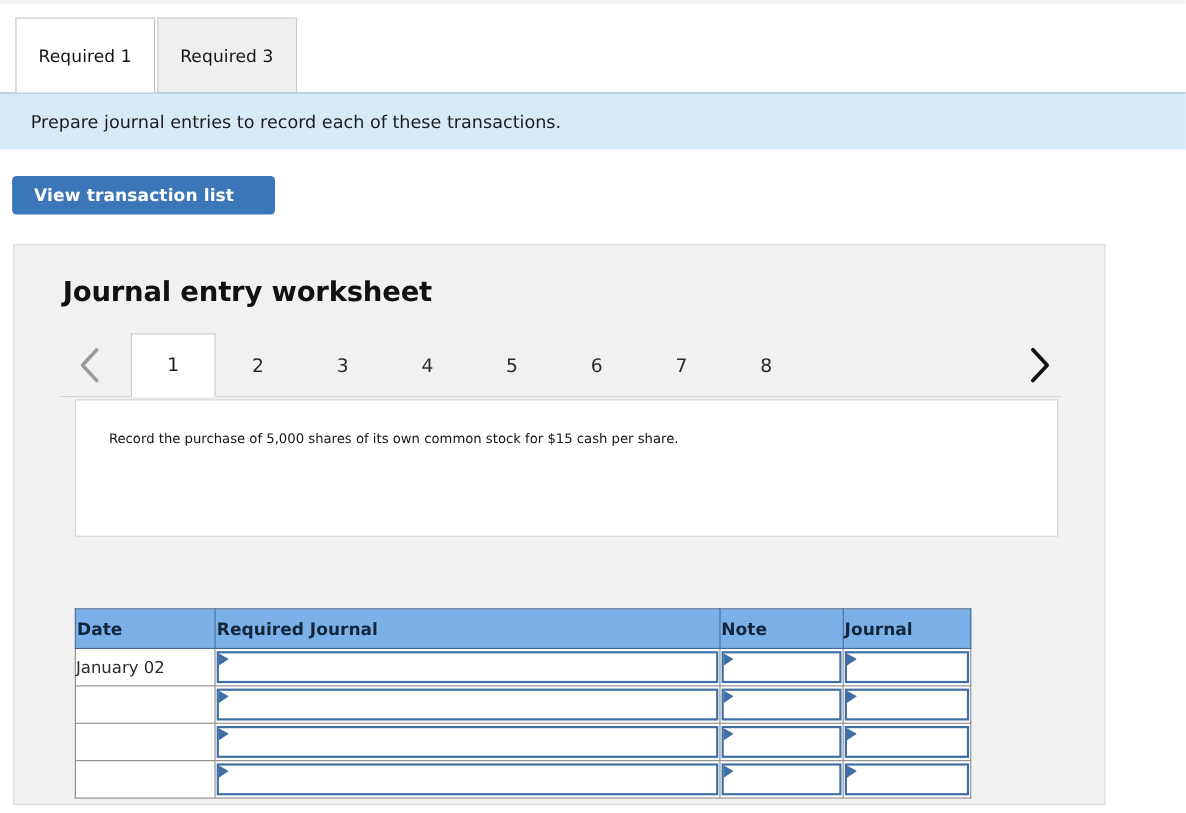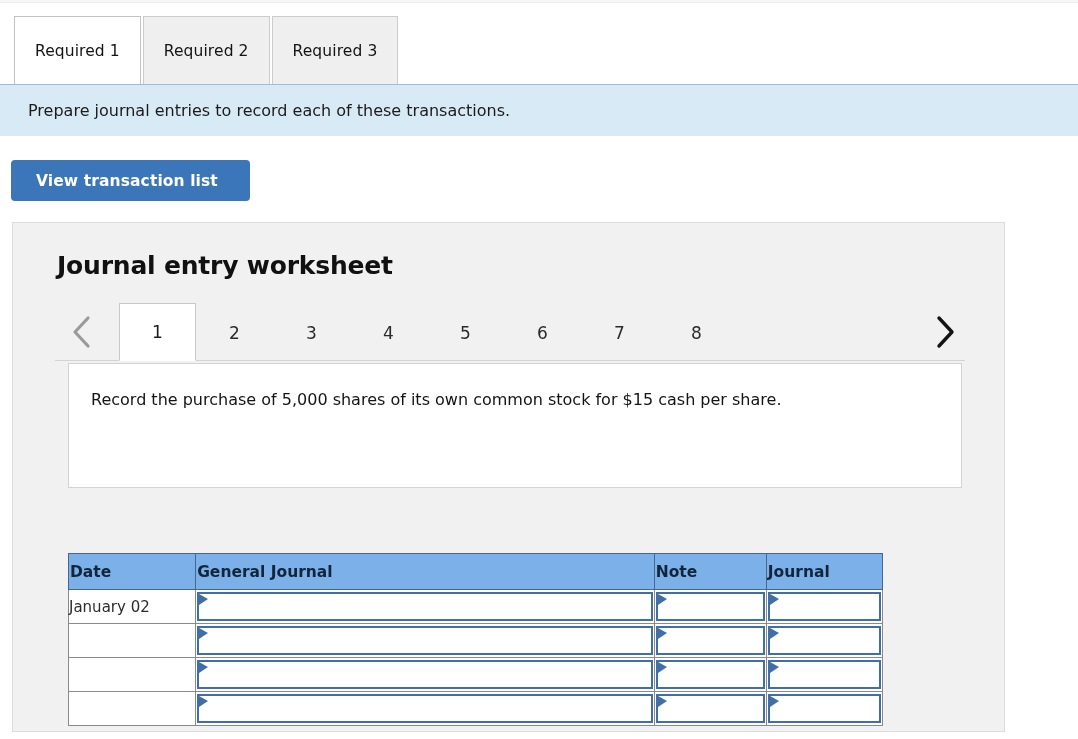--- a/index.html
+++ b/index.html
@@ -75,31 +75,31 @@
     font-size: 16px;
     color: #1b1b1b;
   }
 
   
   .view-btn {
     position: absolute;
     top: 160px;
     left: 11px;
     width: 239px;
-    height: 41px;
+    height: 35px;
     box-sizing: border-box;
     background: #3a76b8;
     border: none;
     border-radius: 4px;
     color: #ffffff;
     font-family: "DejaVu Sans", "Liberation Sans", sans-serif;
     font-size: 15.5px;
     font-weight: bold;
     text-align: left;
-    padding-left: 25px;
+    padding-left: 20px;
     cursor: pointer;
     letter-spacing: 0.1px;
   }
 
   
   .worksheet-panel {
     position: absolute;
     top: 222px;
     left: 12px;
     width: 993px;
@@ -181,22 +181,22 @@
   
   .txn-desc {
     position: absolute;
     top: 140px;
     left: 55px;
     width: 894px;
     height: 125px;
     box-sizing: border-box;
     background: #ffffff;
     border: 1px solid #d2d2d2;
-    padding: 22px 26px 0 22px;
-    font-size: 16px;
+    padding: 22px 26px 0 30px;
+    font-size: 12px;
     line-height: 27px;
     color: #141414;
   }
 
   
   .note {
     position: absolute;
     top: 287px;
     left: 55px;
     font-size: 14.5px;
@@ -271,23 +271,20 @@
   }
 </style>
 </head>
 <body>
 
 <div class="top-hairline"></div>
 
 <div class="req-tabs">
   <div class="req-tab active">
     <span>Required 1</span>
-  </div>
-  <div class="req-tab">
-    <span>Required 2</span>
   </div>
   <div class="req-tab">
     <span>Required 3</span>
   </div>
 </div>
 
 <div class="instruction-banner">
   <span>Prepare journal entries to record each of these transactions.</span>
 </div>
 
@@ -348,21 +345,21 @@
   <table class="journal-table">
     <colgroup>
       <col class="col-date">
       <col class="col-gj">
       <col class="col-debit">
       <col class="col-credit">
     </colgroup>
     <thead>
       <tr>
         <th>Date</th>
-        <th>General Journal</th>
+        <th>Required Journal</th>
         <th>Note</th>
         <th>Journal</th>
       </tr>
     </thead>
     <tbody>
 
       <tr>
         <td class="date-cell">January 02</td>
         <td class="cell-pad">
           <div class="jinput">

